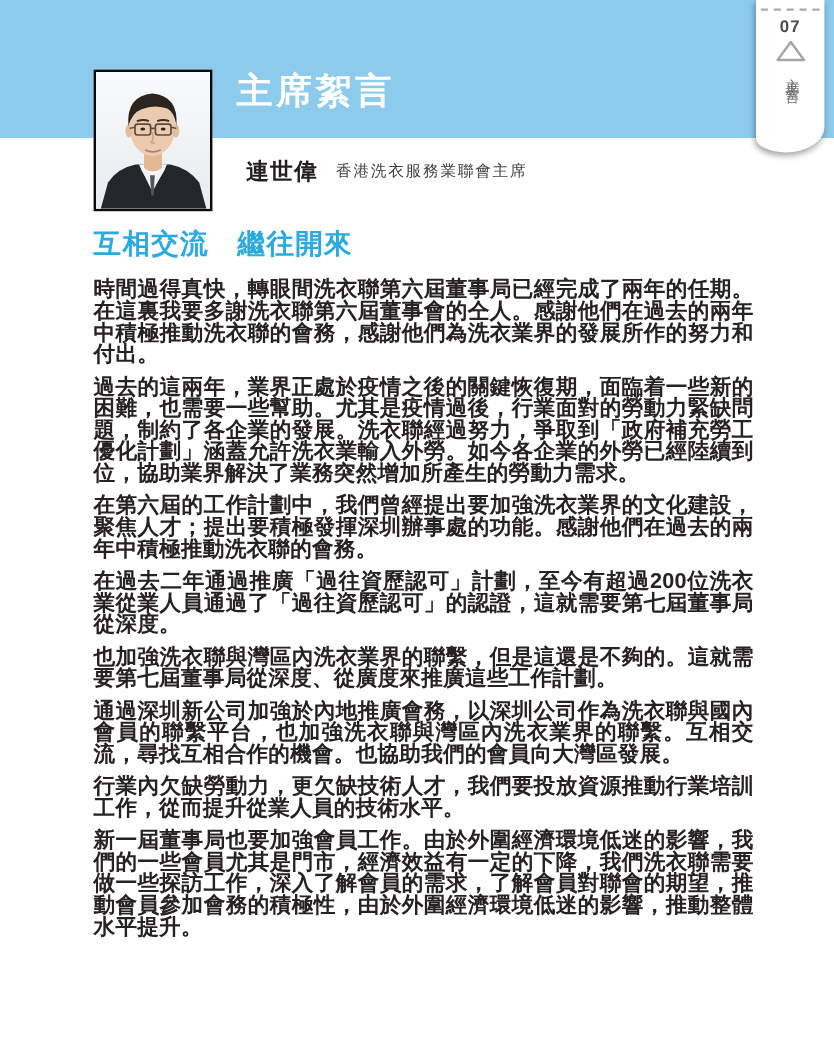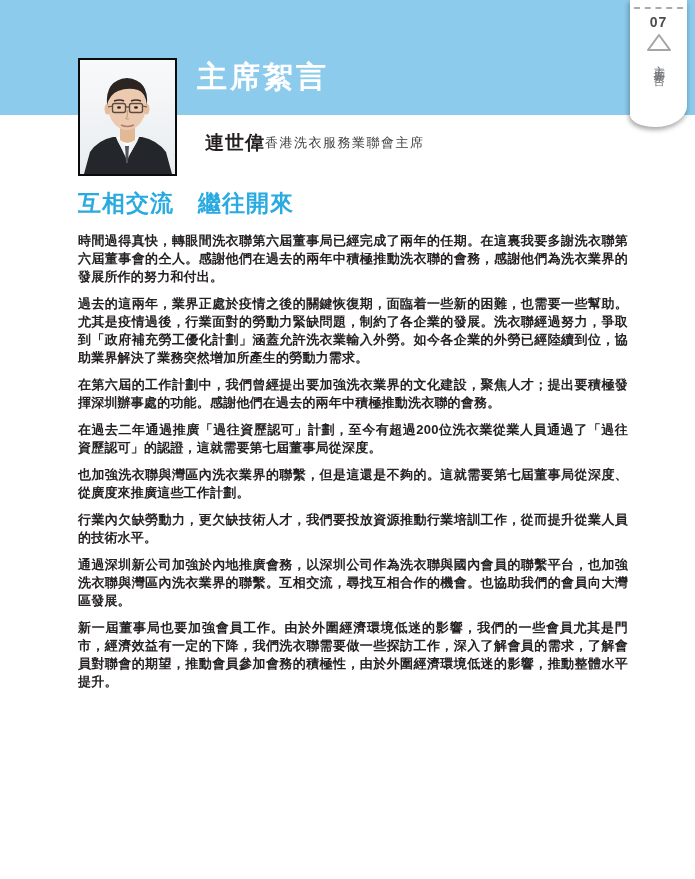--- a/index.html
+++ b/index.html
@@ -21,26 +21,26 @@
   .tab-vertical-title{writing-mode:vertical-rl;text-orientation:upright;display:inline-block;
     margin-top:4px;font-size:11.5px;color:#6F7174;letter-spacing:3px;line-height:1;}
 
   
   .photo{position:absolute;left:78px;top:58px;width:95px;height:114px;border:2px solid #0b0b0b;background:#f5f6f7;z-index:2;}
   .photo svg{display:block;}
 
   
   .byline{position:absolute;left:205px;top:130px;display:flex;align-items:center;}
   .byline-name{font-size:19px;font-weight:800;color:#231F20;letter-spacing:1px;}
-  .byline-role{font-size:13px;font-weight:400;color:#3F4043;letter-spacing:1.5px;}
+  .byline-role{font-size:13px;font-weight:400;color:#3F4043;margin-left:15px;letter-spacing:1.5px;}
 
   
   .article-heading{position:absolute;left:78px;top:191px;font-size:23px;font-weight:800;color:#29AAE1;letter-spacing:1px;line-height:1.1;}
   .article-body{position:absolute;left:78px;top:232px;width:550px;}
-  .para{margin:0 0 9px 0;font-size:13px;font-weight:700;color:#262223;line-height:18px;
+  .para{margin:0 0 9px 0;font-size:18px;font-weight:700;color:#262223;line-height:18px;
     text-align:justify;text-justify:inter-ideograph;letter-spacing:0.2px;}
   .end-square{display:inline-block;width:12px;height:12px;background:#3B7EBB;margin-left:4px;vertical-align:-1.5px;}
 </style>
 </head>
 <body>
 
 <div class="page">
 
   <div class="banner">
     <div class="banner-title">主席絮言</div>
@@ -104,18 +104,18 @@
   </div>
 
   <div class="article-heading">互相交流　繼往開來</div>
 
   <div class="article-body">
       <p class="para">時間過得真快，轉眼間洗衣聯第六屆董事局已經完成了兩年的任期。在這裏我要多謝洗衣聯第六屆董事會的仝人。感謝他們在過去的兩年中積極推動洗衣聯的會務，感謝他們為洗衣業界的發展所作的努力和付出。</p>
       <p class="para">過去的這兩年，業界正處於疫情之後的關鍵恢復期，面臨着一些新的困難，也需要一些幫助。尤其是疫情過後，行業面對的勞動力緊缺問題，制約了各企業的發展。洗衣聯經過努力，爭取到「政府補充勞工優化計劃」涵蓋允許洗衣業輸入外勞。如今各企業的外勞已經陸續到位，協助業界解決了業務突然增加所產生的勞動力需求。</p>
       <p class="para">在第六屆的工作計劃中，我們曾經提出要加強洗衣業界的文化建設，聚焦人才；提出要積極發揮深圳辦事處的功能。感謝他們在過去的兩年中積極推動洗衣聯的會務。</p>
       <p class="para">在過去二年通過推廣「過往資歷認可」計劃，至今有超過200位洗衣業從業人員通過了「過往資歷認可」的認證，這就需要第七屆董事局從深度。</p>
       <p class="para">也加強洗衣聯與灣區內洗衣業界的聯繫，但是這還是不夠的。這就需要第七屆董事局從深度、從廣度來推廣這些工作計劃。</p>
+      <p class="para">通過深圳新公司加強於內地推廣會務，以深圳公司作為洗衣聯與國內會員的聯繫平台，也加強洗衣聯與灣區內洗衣業界的聯繫。互相交流，尋找互相合作的機會。也協助我們的會員向大灣區發展。</p>
       <p class="para">行業內欠缺勞動力，更欠缺技術人才，我們要投放資源推動行業培訓工作，從而提升從業人員的技術水平。</p>
-      <p class="para">通過深圳新公司加強於內地推廣會務，以深圳公司作為洗衣聯與國內會員的聯繫平台，也加強洗衣聯與灣區內洗衣業界的聯繫。互相交流，尋找互相合作的機會。也協助我們的會員向大灣區發展。</p>
       <p class="para">新一屆董事局也要加強會員工作。由於外圍經濟環境低迷的影響，我們的一些會員尤其是門市，經濟效益有一定的下降，我們洗衣聯需要做一些探訪工作，深入了解會員的需求，了解會員對聯會的期望，推動會員參加會務的積極性，由於外圍經濟環境低迷的影響，推動整體水平提升。</p>
     </div>
 
 </div>
 
 </body></html>

